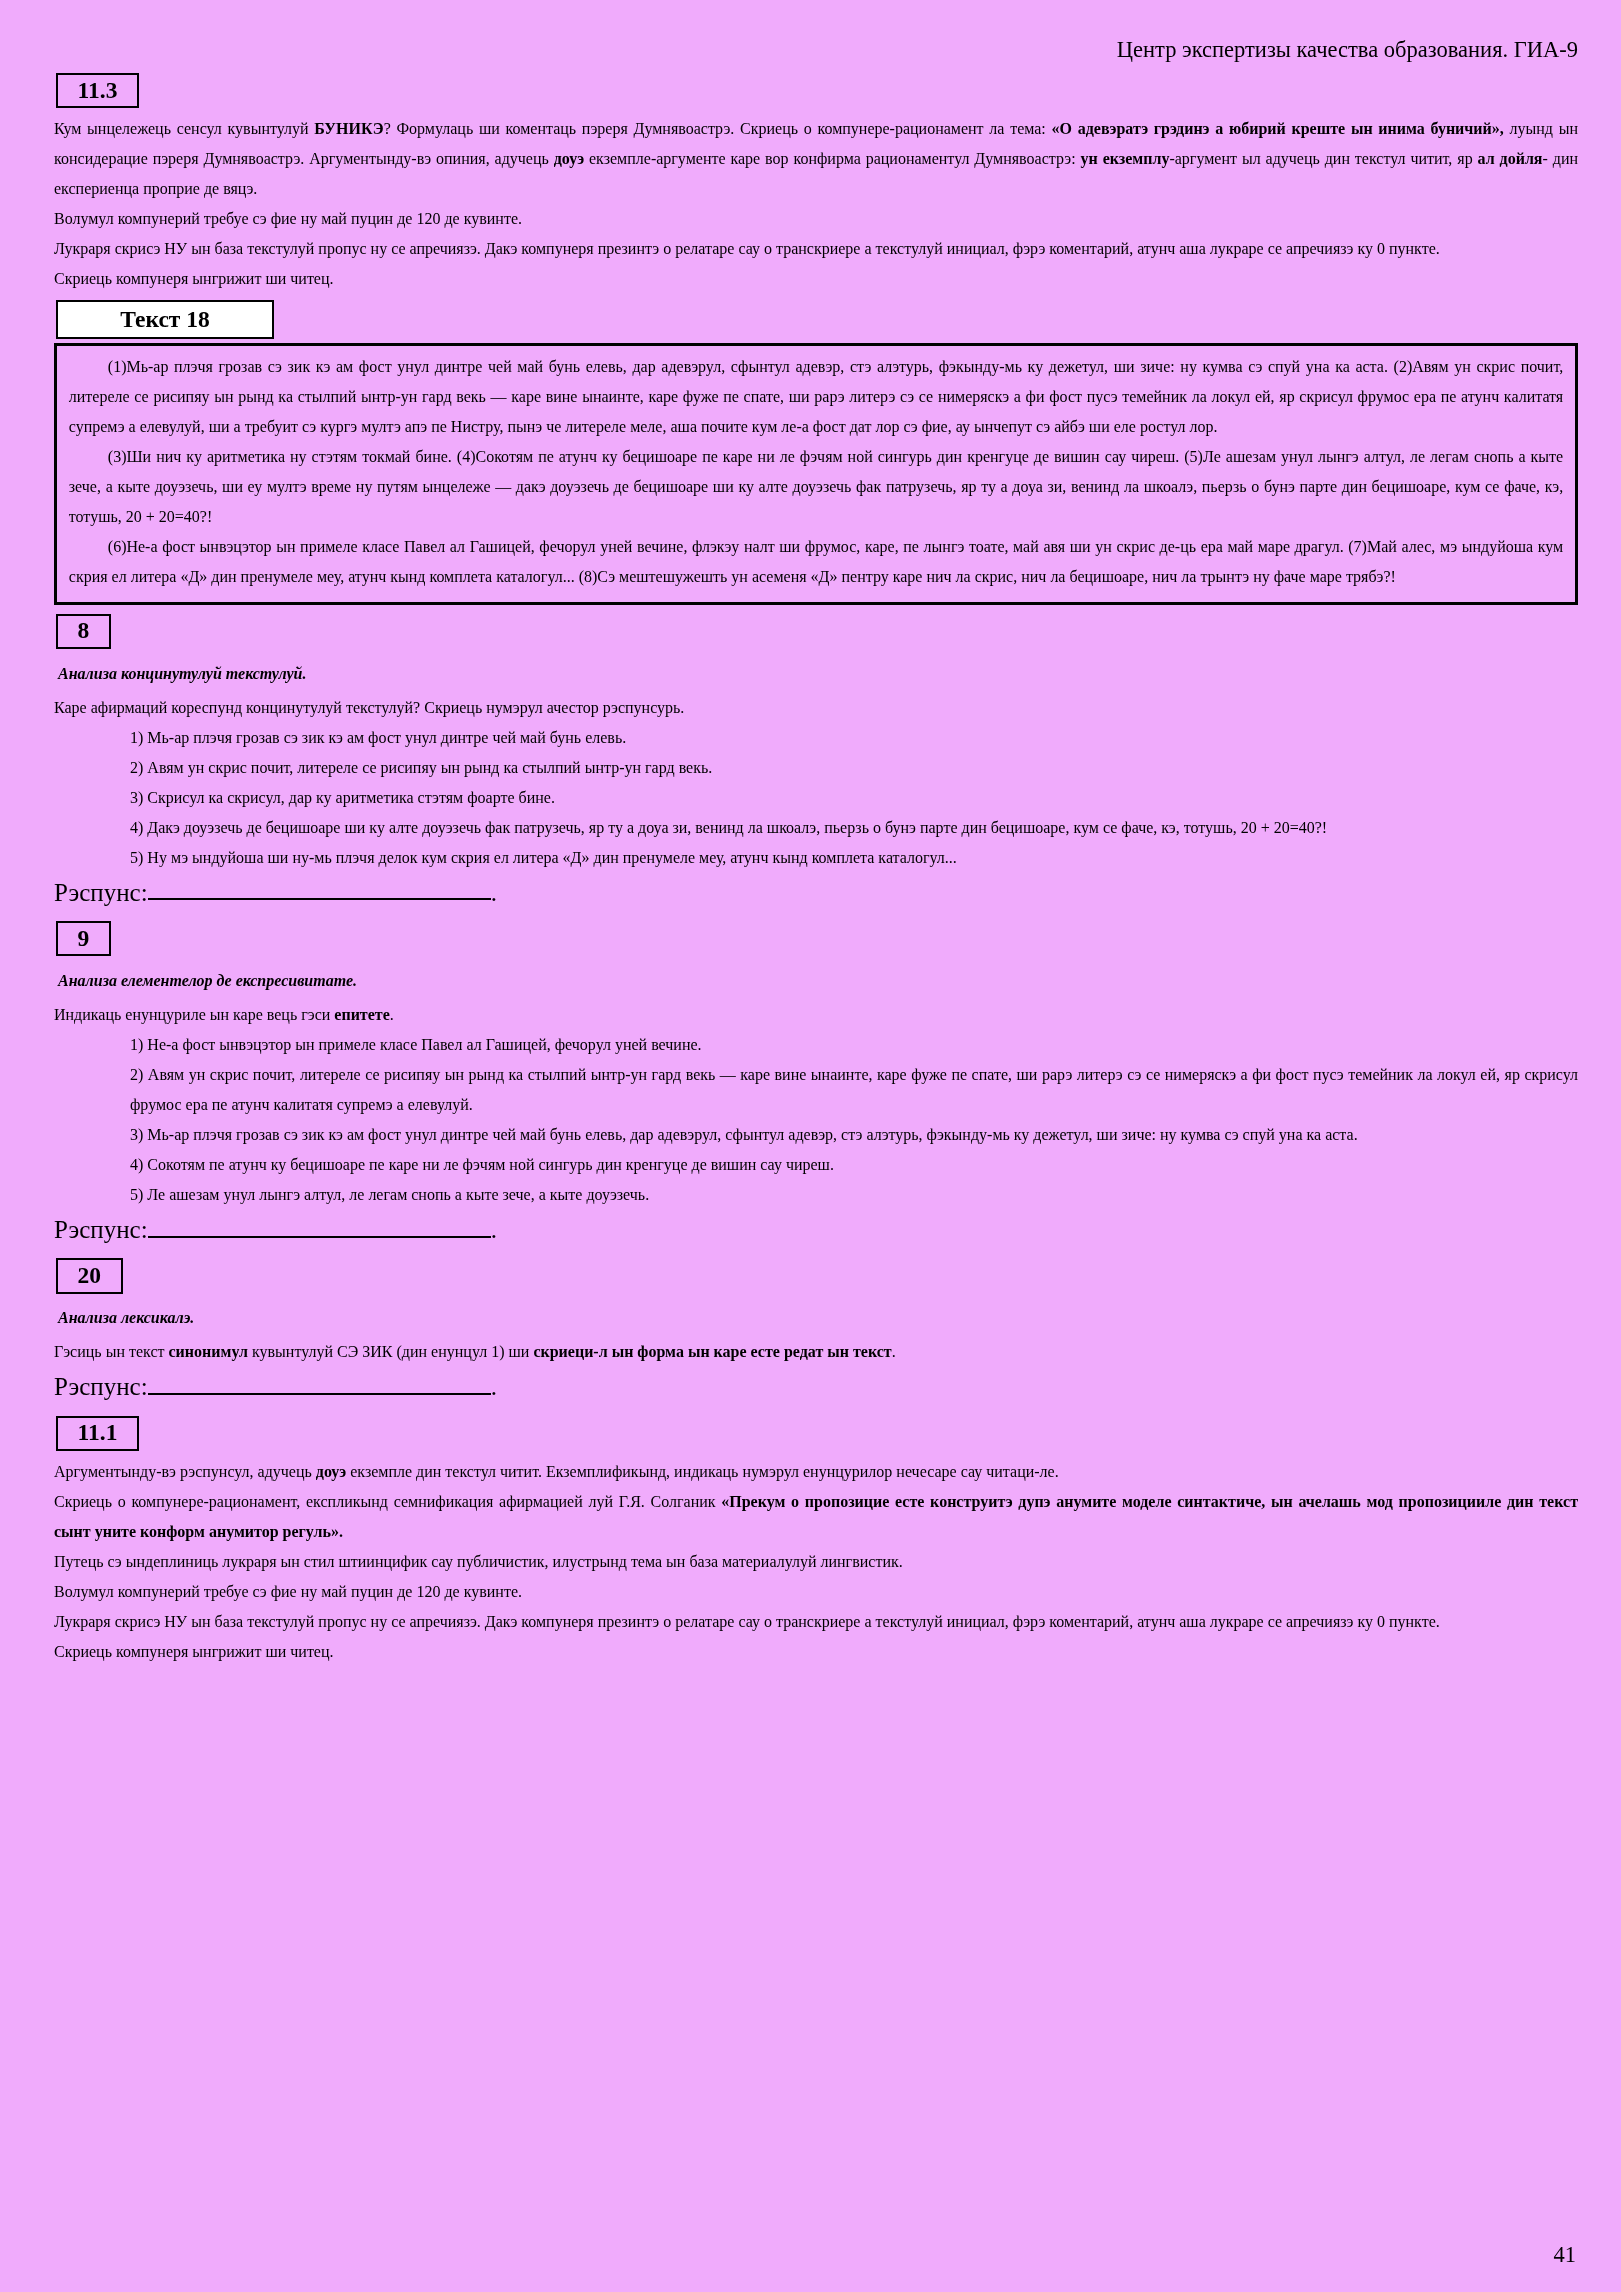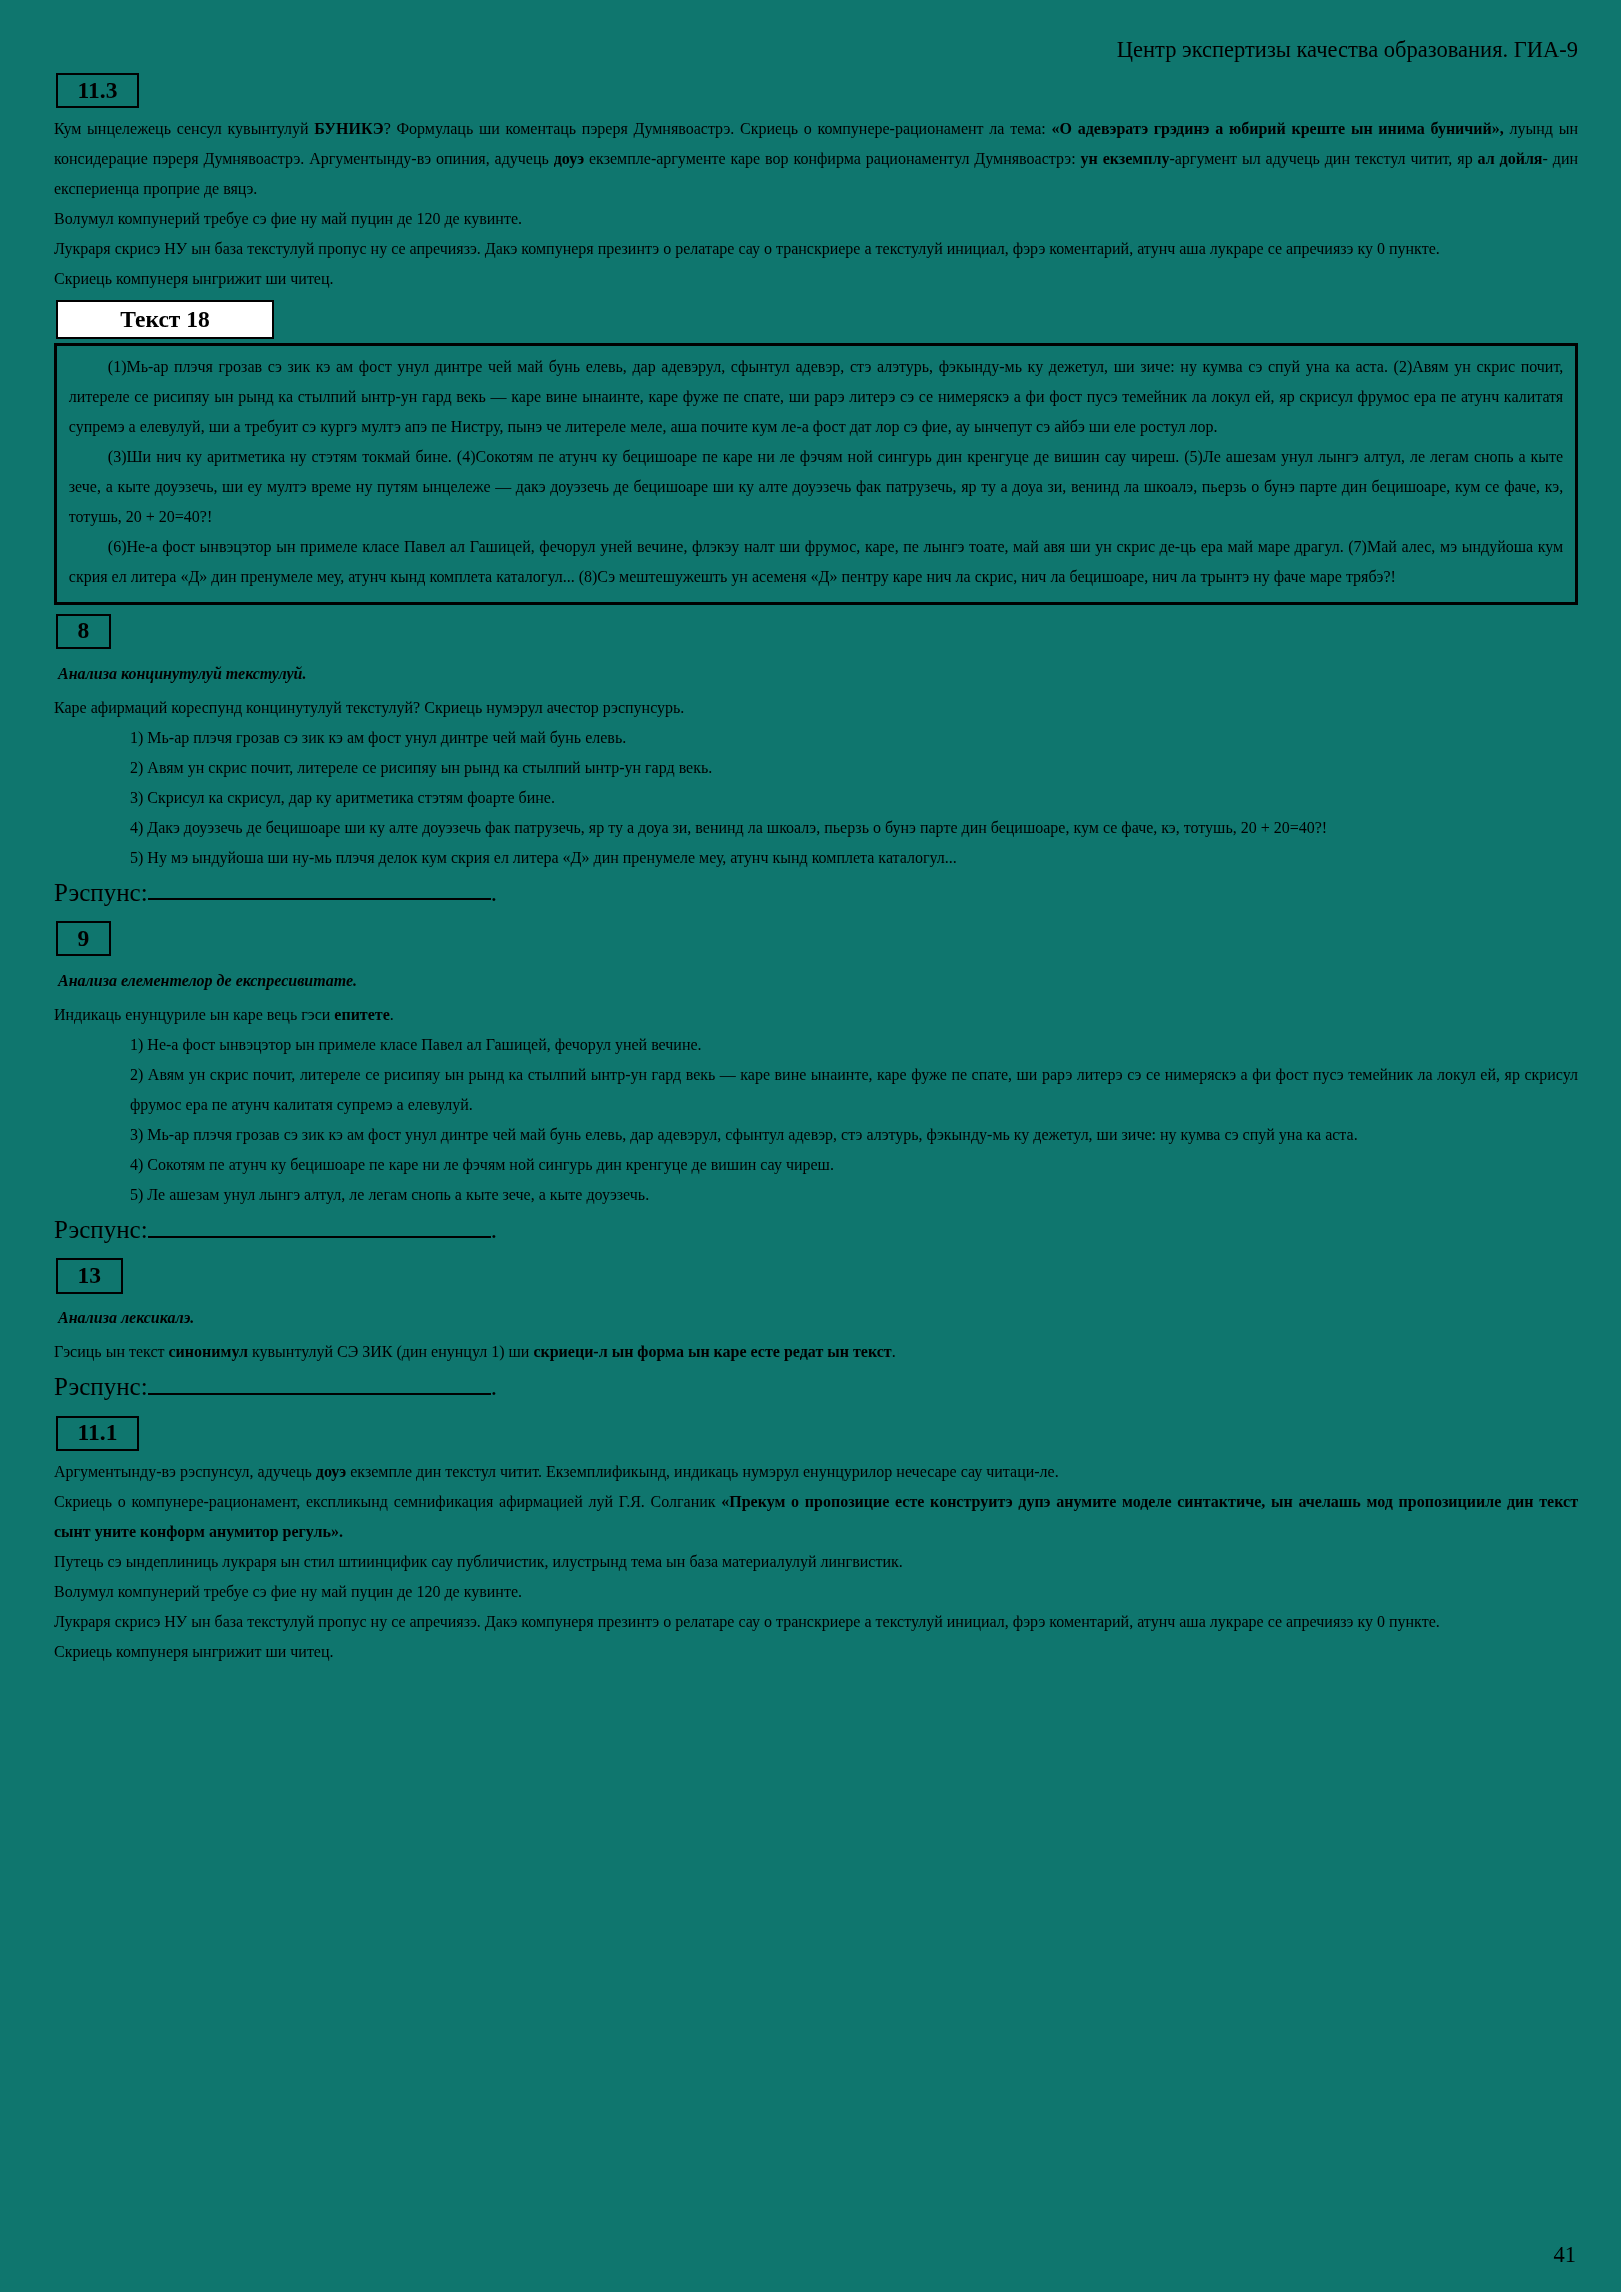--- a/index.html
+++ b/index.html
@@ -1,19 +1,19 @@
 <!DOCTYPE html>
 <html><head>
 <meta charset="utf-8">
 <style>
   html,body { margin:0; padding:0; background:#888; }
   .page {
     position:relative;
     width:1621px; height:2293px;
-    background:#0f766e;
+    background:#f0abfc;
     font-family:"Liberation Serif", "DejaVu Serif", serif;
     color:#000;
     overflow:hidden;
   }
   .content { padding:35px 43px 0 54px; }
   .hdr {
     text-align:right;
     font-size:22.5px;
     line-height:29px;
   }
@@ -114,21 +114,21 @@
     <div class="list">
       <p class="body">1) Не-а фост ынвэцэтор ын примеле класе Павел ал Гашицей, фечорул уней вечине.</p>
       <p class="body">2) Авям ун скрис почит, литереле се рисипяу ын рынд ка стылпий ынтр-ун гард векь — каре вине ынаинте, каре фуже пе спате, ши рарэ литерэ сэ се нимеряскэ а фи фост пусэ темейник ла локул ей, яр скрисул фрумос ера пе атунч калитатя супремэ а елевулуй.</p>
       <p class="body">3) Мь-ар плэчя грозав сэ зик кэ ам фост унул динтре чей май бунь елевь, дар адевэрул, сфынтул адевэр, стэ алэтурь, фэкынду-мь ку дежетул, ши зиче: ну кумва сэ спуй уна ка аста.</p>
       <p class="body">4) Сокотям пе атунч ку бецишоаре пе каре ни ле фэчям ной сингурь дин кренгуце де вишин сау чиреш.</p>
       <p class="body">5) Ле ашезам унул лынгэ алтул, ле легам снопь а кыте зече, а кыте доуэзечь.</p>
     </div>
     <div class="answer"><span>Рэспунс:</span><span class="blank"></span><span>.</span></div>
 
     
-    <div class="taskbox">13</div>
+    <div class="taskbox">20</div>
     <p class="taskhead">Анализа лексикалэ.</p>
     <p class="body"><span>Гэсиць ын текст </span><span style="font-weight: bold;">синонимул</span><span> кувынтулуй </span><span style="font-weight: normal;">СЭ ЗИК</span><span> (дин енунцул 1) ши </span><span style="font-weight: bold;">скриеци-л ын форма ын каре есте редат ын текст</span><span>.</span></p>
     <div class="answer"><span>Рэспунс:</span><span class="blank"></span><span>.</span></div>
 
     
     <div class="taskbox">11.1</div>
     <p class="body"><span>Аргументынду-вэ рэспунсул, адучець </span><span style="font-weight: bold;">доуэ</span><span> екземпле дин текстул читит. Екземплификынд, индикаць нумэрул енунцурилор нечесаре сау читаци-ле.</span></p>
     <p class="body"><span>Скриець о компунере-рационамент, експликынд семнификация афирмацией луй Г.Я. Солганик </span><span style="font-weight: bold;">«Прекум о пропозицие есте конструитэ дупэ анумите моделе синтактиче, ын ачелашь мод пропозицииле дин текст сынт уните конформ анумитор регуль».</span></p>
     <p class="body">Путець сэ ындеплиниць лукраря ын стил штиинцифик сау публичистик, илустрынд тема ын база материалулуй лингвистик.</p>
     <p class="body">Волумул компунерий требуе сэ фие ну май пуцин де 120 де кувинте.</p>

